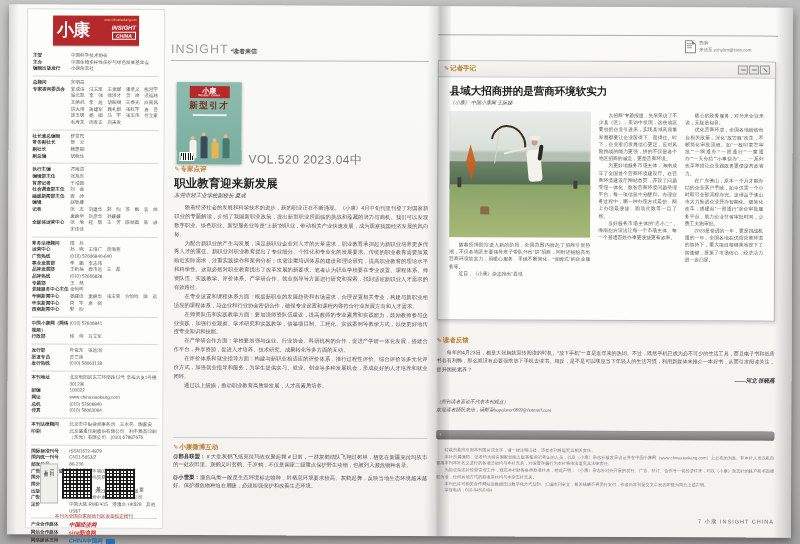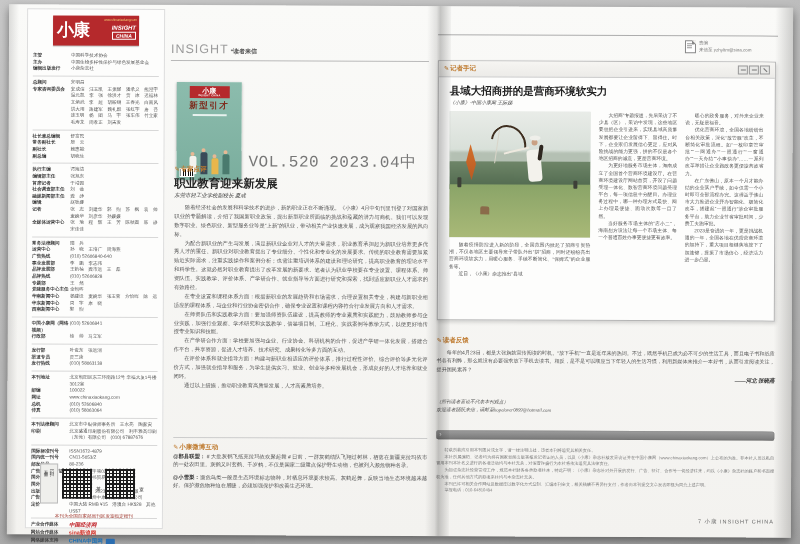--- a/index.html
+++ b/index.html
@@ -47,40 +47,40 @@
     background:
       repeating-linear-gradient(90deg,#1c1c1c 0 1.5px,transparent 1.5px 3.5px),
       repeating-linear-gradient(0deg,#1c1c1c 0 1.5px,#f6f6f4 1.5px 3.5px);}
   .qr-cap{writing-mode:vertical-rl;font-size:4.5px;color:#666;letter-spacing:1px;}
   .m-footnote{position:absolute;left:6px;right:6px;bottom:9px;text-align:center;font-size:4.6px;color:#a03a30;}
 
   
   .letters{position:absolute;left:162px;top:34px;width:258px;border-bottom:1px solid #b9b9b9;padding-bottom:3px;}
   .letters-en{font-size:12.5px;color:#9b9b9b;letter-spacing:1px;}
   .letters-cn{font-size:6px;font-weight:bold;color:#555;margin-left:2px;}
-  .cover{position:absolute;left:168px;top:77px;width:65px;height:98px;
+  .cover{position:absolute;left:168px;top:77px;width:65px;height:82px;
     background:linear-gradient(180deg,#8cbcad,#7bae9e);box-shadow:0 1px 3px rgba(0,0,0,.3);overflow:hidden;}
   .cover-logo{width:40px;margin:4px auto 2px;background:#b5292c;color:#fff;text-align:center;
     font-size:7px;font-weight:bold;line-height:1.1;padding:1px 0;}
   .cover-logo small{display:block;font-size:2.5px;font-weight:bold;letter-spacing:.3px;}
   .cover-title{text-align:center;color:#7e2c1e;font-weight:bold;font-size:8.5px;letter-spacing:1.5px;
     font-family:"Liberation Serif","DejaVu Serif",serif;}
   .cover-sub{width:34px;height:2px;margin:2px auto;background:rgba(255,255,255,.8);}
   .cover-people{position:absolute;left:0;right:0;bottom:6px;height:30px;display:flex;justify-content:center;gap:3px;align-items:flex-end;}
   .fig{width:8px;display:flex;flex-direction:column;align-items:center;}
   .fig .head{width:4.5px;height:4.5px;border-radius:50%;background:#e7b894;}
   .fig .bodyp{width:7px;border-radius:2px 2px 0 0;}
   .fig.f1 .bodyp{height:18px;background:#f3f3ee;}
   .fig.f2 .bodyp{height:22px;background:#3a4a58;}
   .fig.f3 .bodyp{height:16px;background:#e8b64c;}
   .fig.f4 .bodyp{height:20px;background:#4a7a6e;}
   .barcode{position:absolute;left:3px;bottom:3px;width:13px;height:7px;background:
     repeating-linear-gradient(90deg,#111 0 1px,#fff 1px 2.4px);border:1px solid #fff;}
-  .vol{position:absolute;left:240px;top:146px;font-family:Liberation Mono, monospace;
-    font-size:16px;color:#777;letter-spacing:.5px;}
+  .vol{position:absolute;left:240px;top:146px;font-family:Liberation Sans, sans-serif;
+    font-size:12px;color:#777;letter-spacing:.5px;}
   .sec-label{font-size:6.5px;font-weight:bold;color:#bf7a2e;}
   .sec-label .pen{font-size:6px;margin-right:1px;color:#bf7a2e;}
   .expert{position:absolute;left:166px;top:160px;width:254px;}
   .expert-title{font-size:11.5px;font-weight:bold;color:#262626;margin:2px 0 1px;}
   .expert-byline{font-size:5.4px;font-style:italic;font-family:"Liberation Serif","DejaVu Serif",serif;color:#3a3a3a;margin-bottom:4px;}
   .body-text{height:238px;overflow:hidden;}
   .body-text p{margin:0;font-size:5.3px;line-height:1.68;color:#555;text-align:justify;text-indent:2em;}
   .weibo{position:absolute;left:166px;top:432px;width:254px;border-top:1px solid #ccc;padding-top:5px;}
   .weibo p{margin:0 0 4px;font-size:5.3px;line-height:1.6;color:#555;text-align:justify;}
   .weibo .handle{font-weight:bold;color:#333;}

